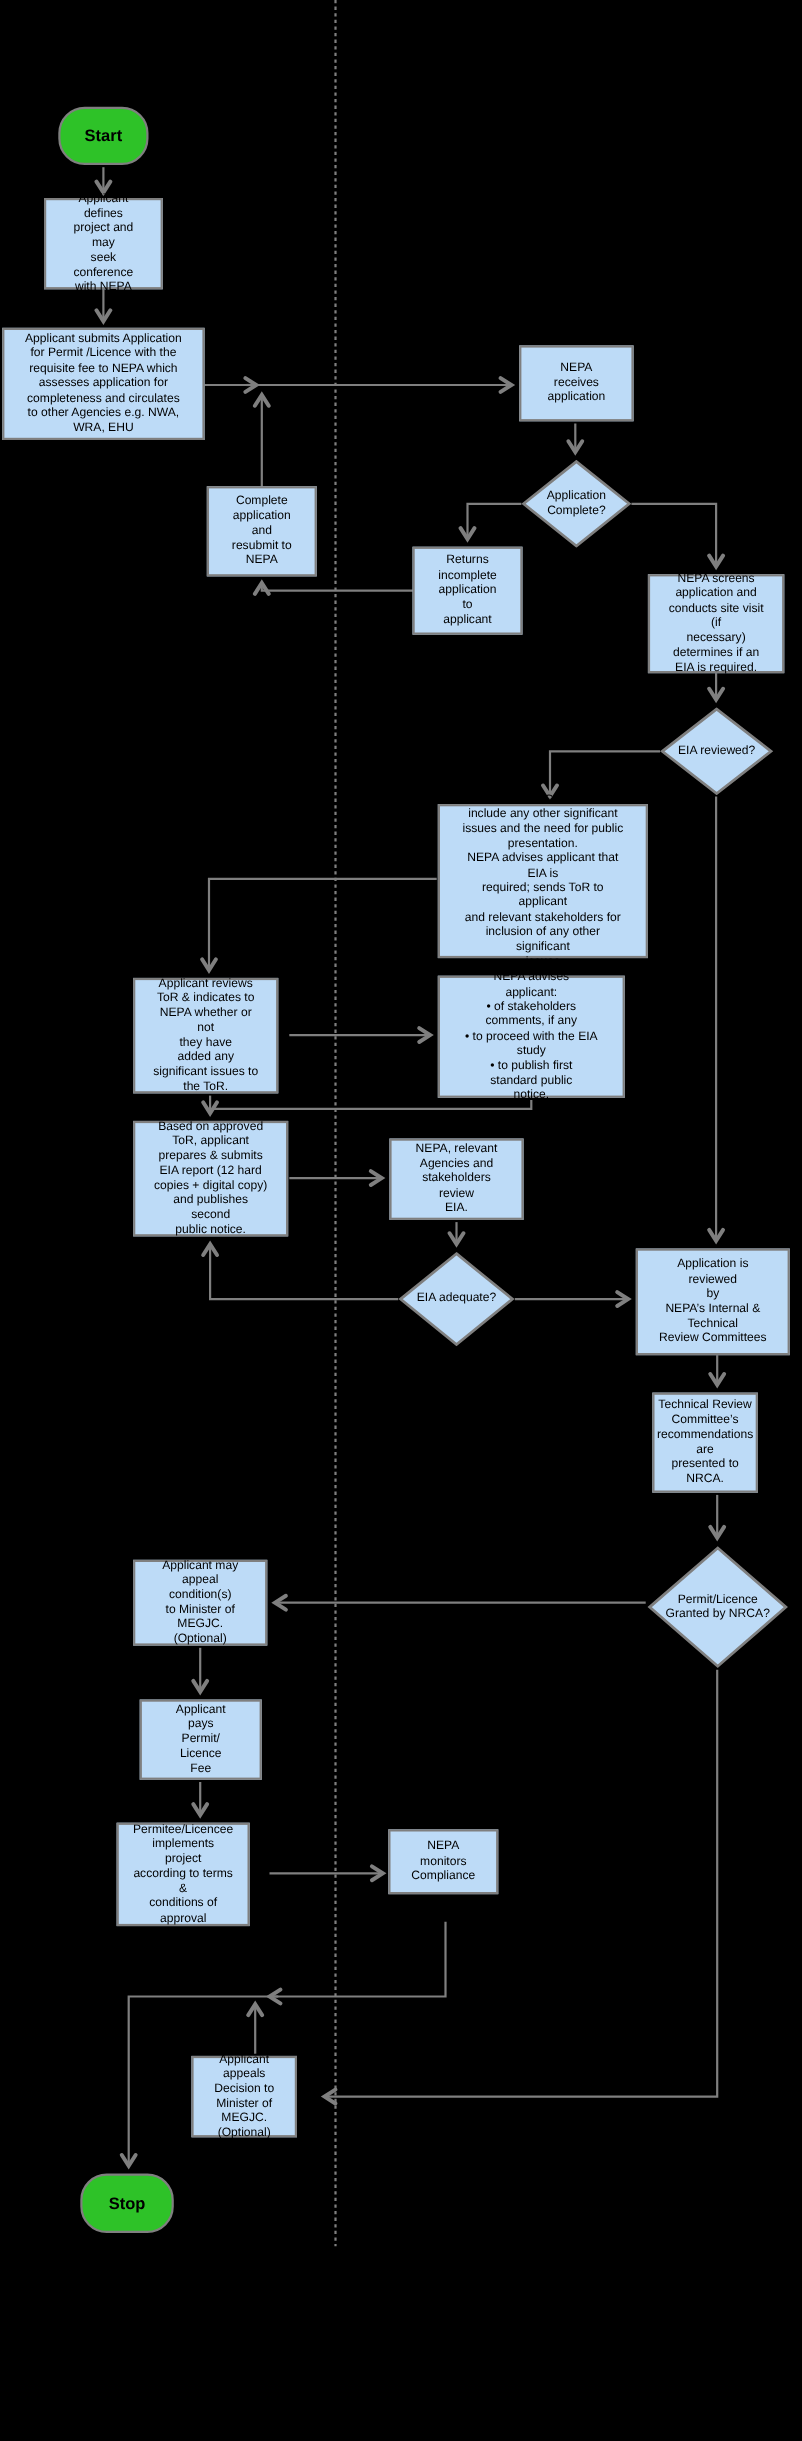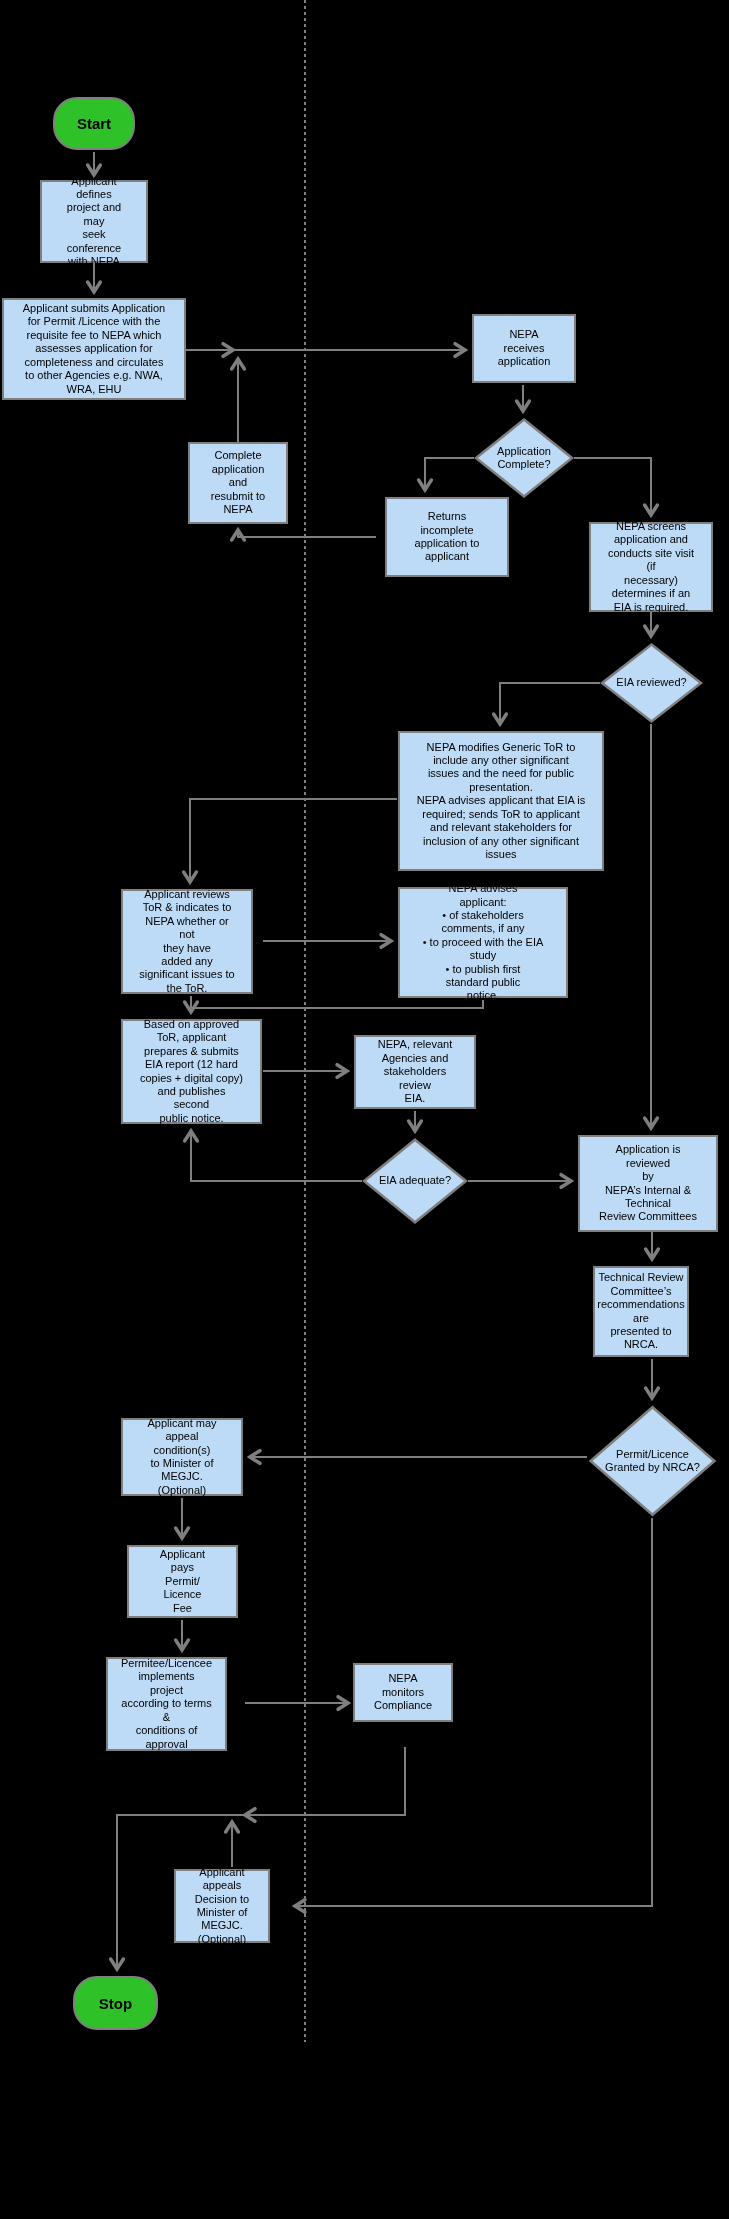--- a/index.html
+++ b/index.html
@@ -86,40 +86,40 @@
 application</div>
 
   <div class="d" style="left:474px;top:418px;width:100px;height:80px">
     <svg viewBox="0 0 100 100" preserveAspectRatio="none">
       <polygon points="50,2 98,50 50,98 2,50"></polygon>
       </svg>
     <span class="dlabel">Application
 Complete?</span>
   </div>
 
-  <div class="p" style="left:385px;top:497px;width:124px;height:80px">Returns
+  <div class="p" style="left:375px;top:497px;width:100px;height:80px">Returns
 incomplete
 application to
 applicant</div>
 
   <div class="p" style="left:589px;top:522px;width:124px;height:90px">NEPA screens
 application and
 conducts site visit (if
 necessary)
 determines if an
 EIA is required.</div>
 
   <div class="d" style="left:600px;top:643px;width:103px;height:80px">
     <svg viewBox="0 0 100 100" preserveAspectRatio="none">
       <polygon points="50,2 98,50 50,98 2,50"></polygon>
       </svg>
     <span class="dlabel">EIA reviewed?</span>
   </div>
 
-  <div class="p" style="left:398px;top:731px;width:206px;height:140px">NEPA modifies Generic ToR to
+  <div class="p" style="left:398px;top:731px;width:191px;height:140px">NEPA modifies Generic ToR to
 include any other significant
 issues and the need for public
 presentation.
 NEPA advises applicant that EIA is
 required; sends ToR to applicant
 and relevant stakeholders for
 inclusion of any other significant
 issues</div>
 
   <div class="p" style="left:121px;top:889px;width:132px;height:105px">Applicant reviews

